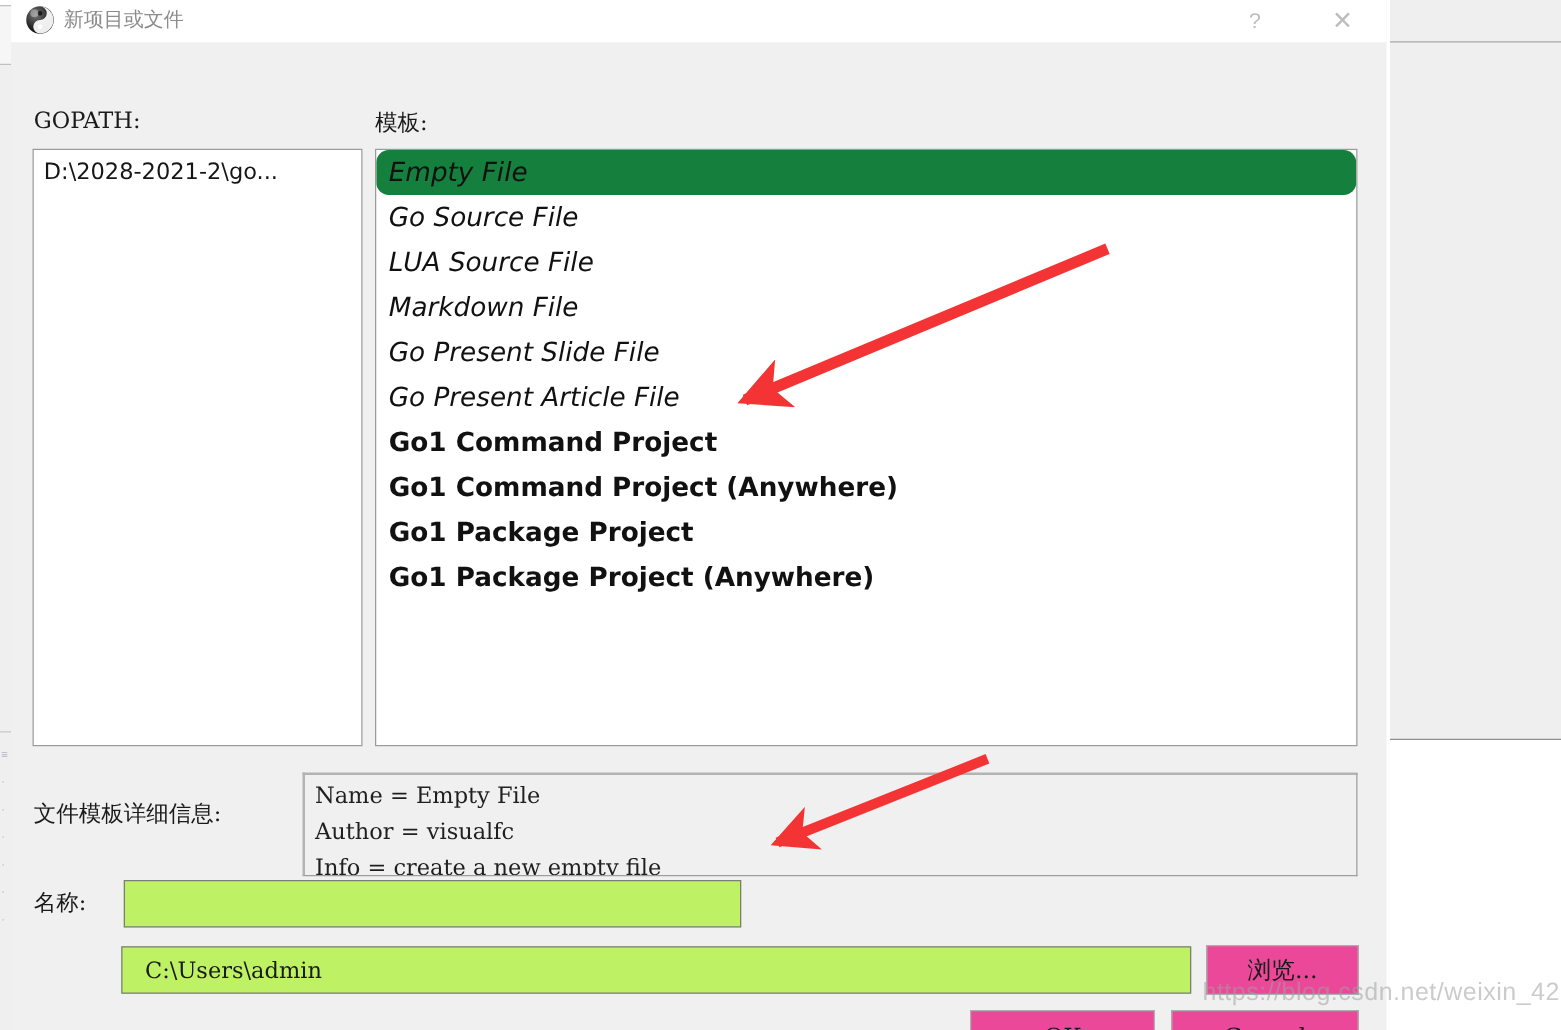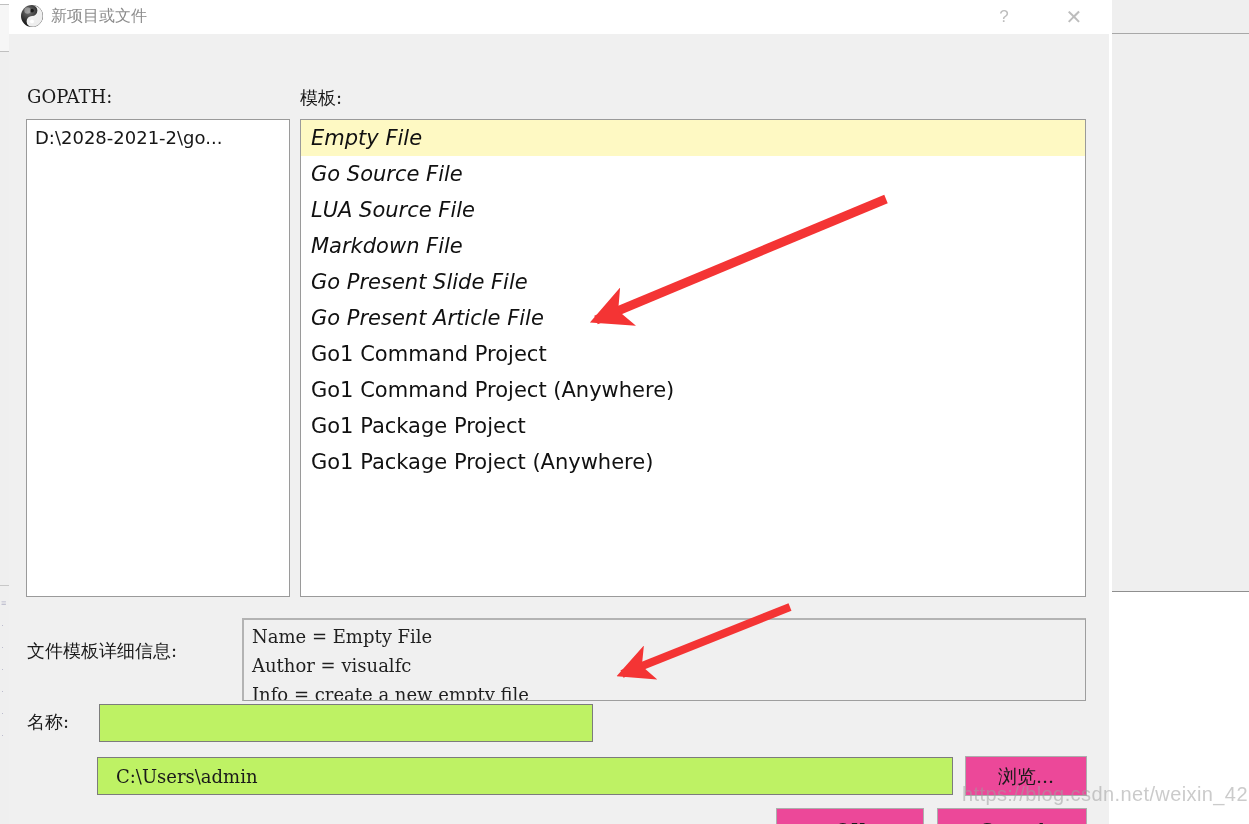--- a/index.html
+++ b/index.html
@@ -177,22 +177,22 @@
   .tpl-item {
     height: 36px;
     line-height: 36px;
     padding-left: 10px;
     font-family: "DejaVu Sans", "Liberation Sans", sans-serif;
     font-size: 21px;
     color: #111111;
     white-space: nowrap;
   }
   .tpl-item.file { font-style: italic; font-weight: normal; }
-  .tpl-item.project { font-style: normal; font-weight: normal; }
-  .tpl-item.selected { background: #fef9c3; }
+  .tpl-item.project { font-style: normal; font-weight: bold; }
+  .tpl-item.selected { background: #15803d; border-radius: 10px; }
 
   
   .details-box {
     position: absolute;
     left: 233px; top: 584px;
     width: 844px; height: 83px;
     background: #f0f0f0;
     border: 1px solid #9e9e9e;
     border-top: 2px solid #b3b3b3;
     border-left: 2px solid #b3b3b3;

